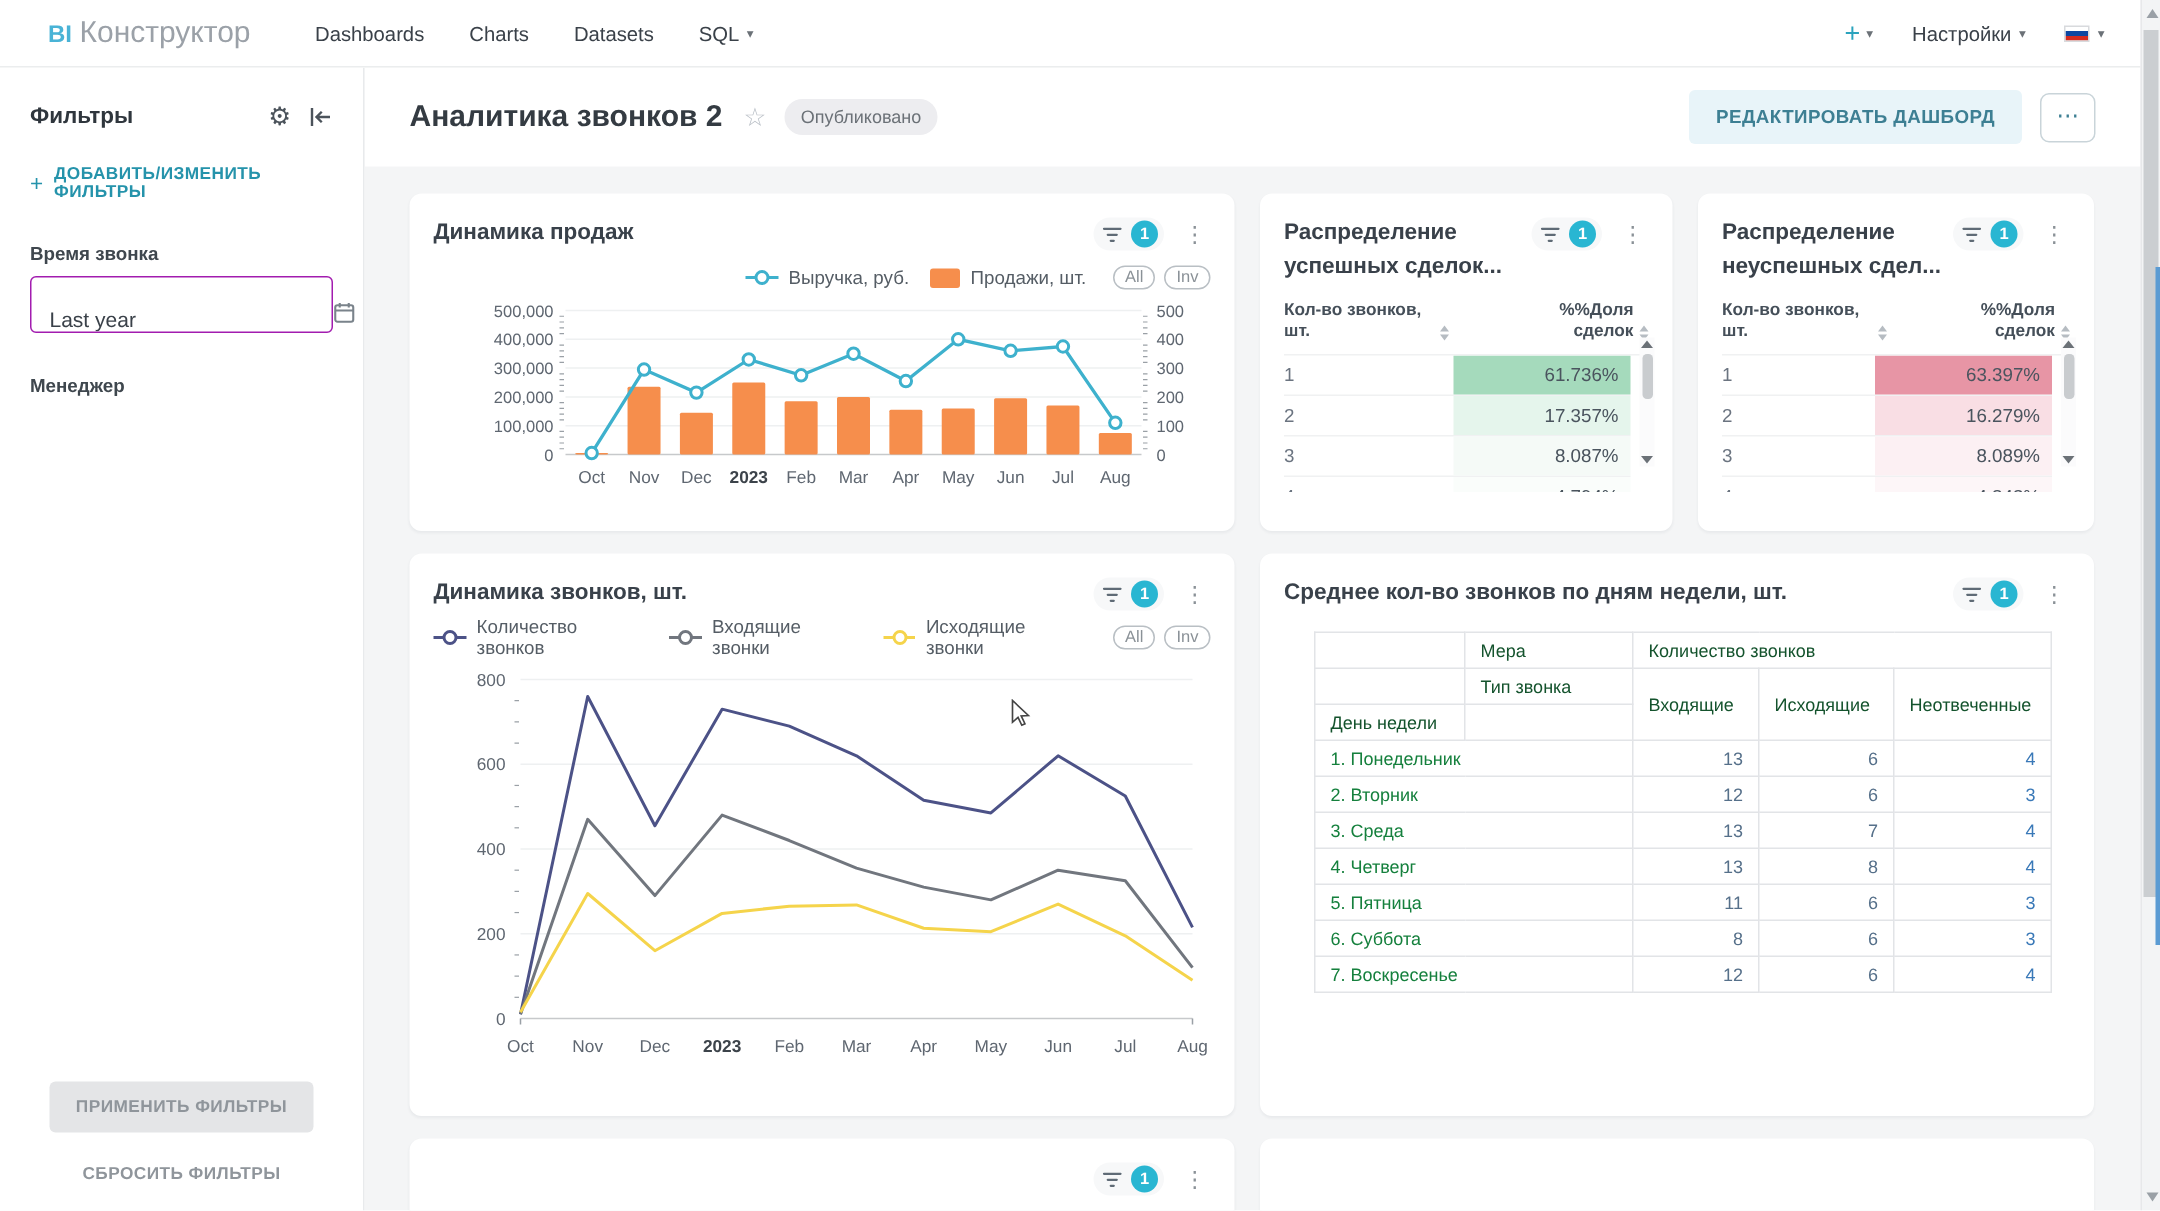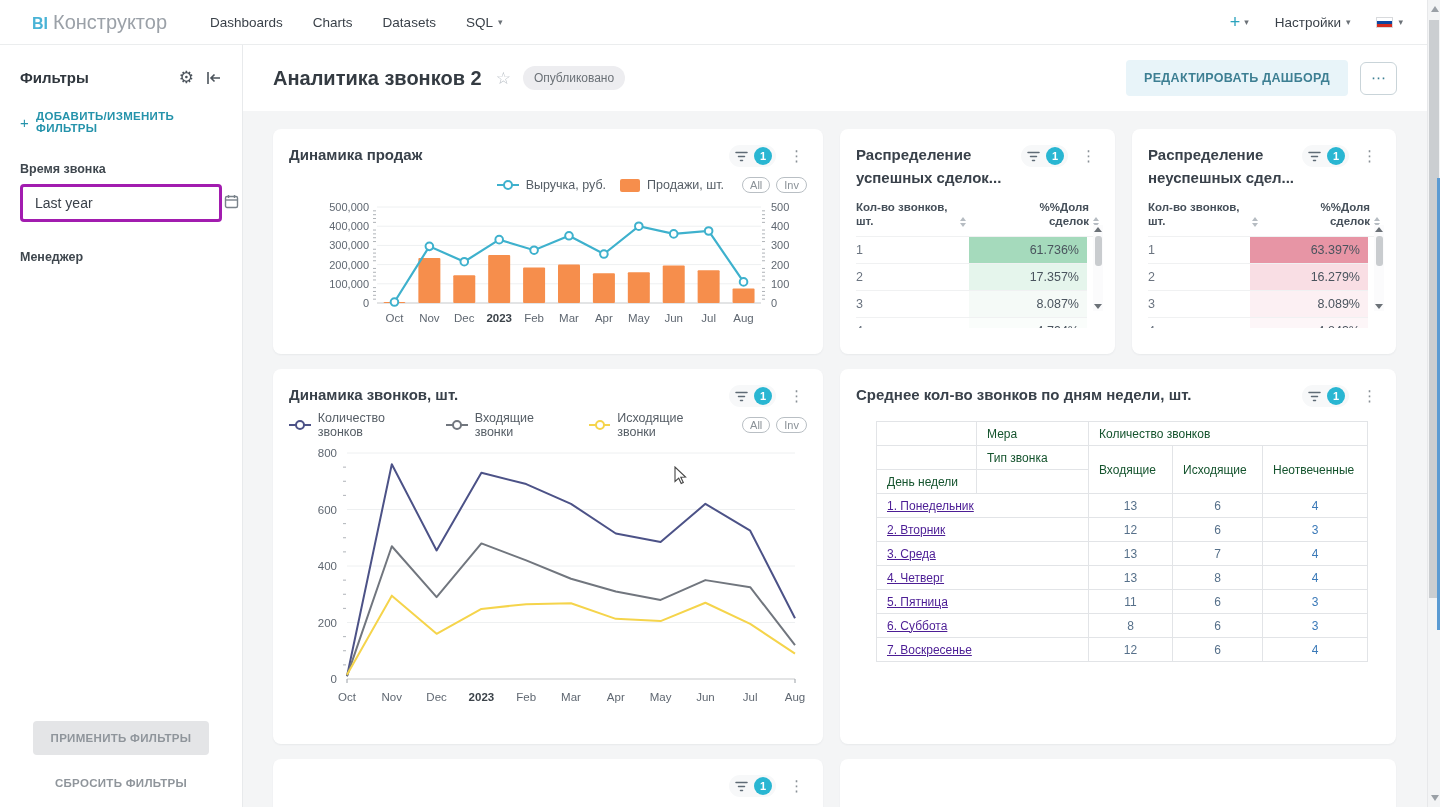--- a/index.html
+++ b/index.html
@@ -22,21 +22,21 @@
   
   .sidebar { position:absolute; left:0; top:45px; bottom:0; width:243px; background:#fff; border-right:1px solid #e8eaec; padding:22px 20px; z-index:2; }
   .sb-head { display:flex; align-items:center; }
   .sb-title { font-size:15px; font-weight:700; color:#2f363d; }
   .sb-icons { margin-left:auto; display:flex; align-items:center; gap:12px; color:#4b535b; }
   .gear { font-size:17px; cursor:pointer; }
   .collapse-ic { cursor:pointer; display:flex; }
   .add-link { margin-top:22px; color:#2593ab; font-size:11.5px; font-weight:700; letter-spacing:.3px; display:flex; align-items:center; gap:7px; cursor:pointer; }
   .add-link .pl { font-size:15px; font-weight:400; }
   .f-label { margin-top:28px; font-size:12.5px; font-weight:700; color:#3f474e; }
-  .f-input { margin-top:8px; height:38px; border:3px solid #a21caf; border-radius:4px; display:flex; align-items:center; padding:0 12px; gap:8px; background:#fff; }
+  .f-input { margin-top:8px; height:38px; border:1px solid #a21caf; border-radius:4px; display:flex; align-items:flex-end; padding:0 12px; gap:8px; background:#fff; }
   .f-input input { border:none; outline:none; flex:1; font-size:14px; color:#3a4149; font-family:"Liberation Sans",sans-serif; background:transparent; }
   .f-select { margin-top:8px; height:38px; border:1px solid #dfe3e5; border-radius:4px; display:flex; align-items:center; padding:0 12px; color:#b6bcc2; font-size:14px; background:#fff; }
   .f-select .chev { margin-left:auto; }
   .sb-bottom { position:absolute; left:0; right:0; bottom:18px; display:flex; flex-direction:column; align-items:center; gap:22px; }
   .apply-btn { background:#e4e5e7; color:#8f959b; border:none; border-radius:4px; font-size:11.5px; font-weight:700; letter-spacing:.3px; padding:11px 18px; font-family:"Liberation Sans",sans-serif; cursor:pointer; }
   .reset-btn { color:#8f959b; font-size:11.5px; font-weight:700; letter-spacing:.3px; cursor:pointer; }
 
   
   .main { position:absolute; left:243px; top:45px; right:13px; bottom:0; background:#f4f5f6; overflow:hidden; }
   .dash-header { height:66px; background:#fff; display:flex; align-items:center; padding:0 30px; }
@@ -84,22 +84,22 @@
   .ms-up, .ms-dn { width:0; height:0; border-left:4px solid transparent; border-right:4px solid transparent; margin:2px 0; cursor:pointer; }
   .ms-up { border-bottom:5px solid #6b7177; }
   .ms-dn { border-top:5px solid #6b7177; margin-top:auto; }
   .ms-thumb { width:7px; height:30px; background:#c9cccf; border-radius:3px; margin-top:2px; cursor:pointer; }
 
   
   .pivot-wrap { margin:14px 0 0 20px; }
   table.pivot { border-collapse:collapse; table-layout:fixed; font-size:12px; }
   .pivot td { border:1px solid #e2e4e7; padding:4px 10px; height:24px; color:#4d5761; background:#fff; }
   .pivot thead td { color:#14532d; }
-  .pivot td.day { color:#4c1d95;text-decoration:underline; }
-  .pivot td.val { text-align:center; color:#56708a;margin-left:40px; }
+  .pivot td.day { color:#15803d; }
+  .pivot td.val { text-align:right; color:#56708a;margin-left:40px; }
   .pivot td.val.last { color:#3a79b8; }
 
   
   .chart-svg { display:block; margin-top:4px; }
   svg text { font-family:"Liberation Sans",sans-serif; }
 
   
   .win-scroll { position:absolute; right:0; top:0; width:13px; height:807px; background:#f3f4f5; border-left:1px solid #e7e8ea; z-index:6; }
   .ws-up, .ws-dn { position:absolute; left:3px; width:0; height:0; border-left:4px solid transparent; border-right:4px solid transparent; cursor:pointer; }
   .ws-up { top:6px; border-bottom:6px solid #9aa0a6; }

